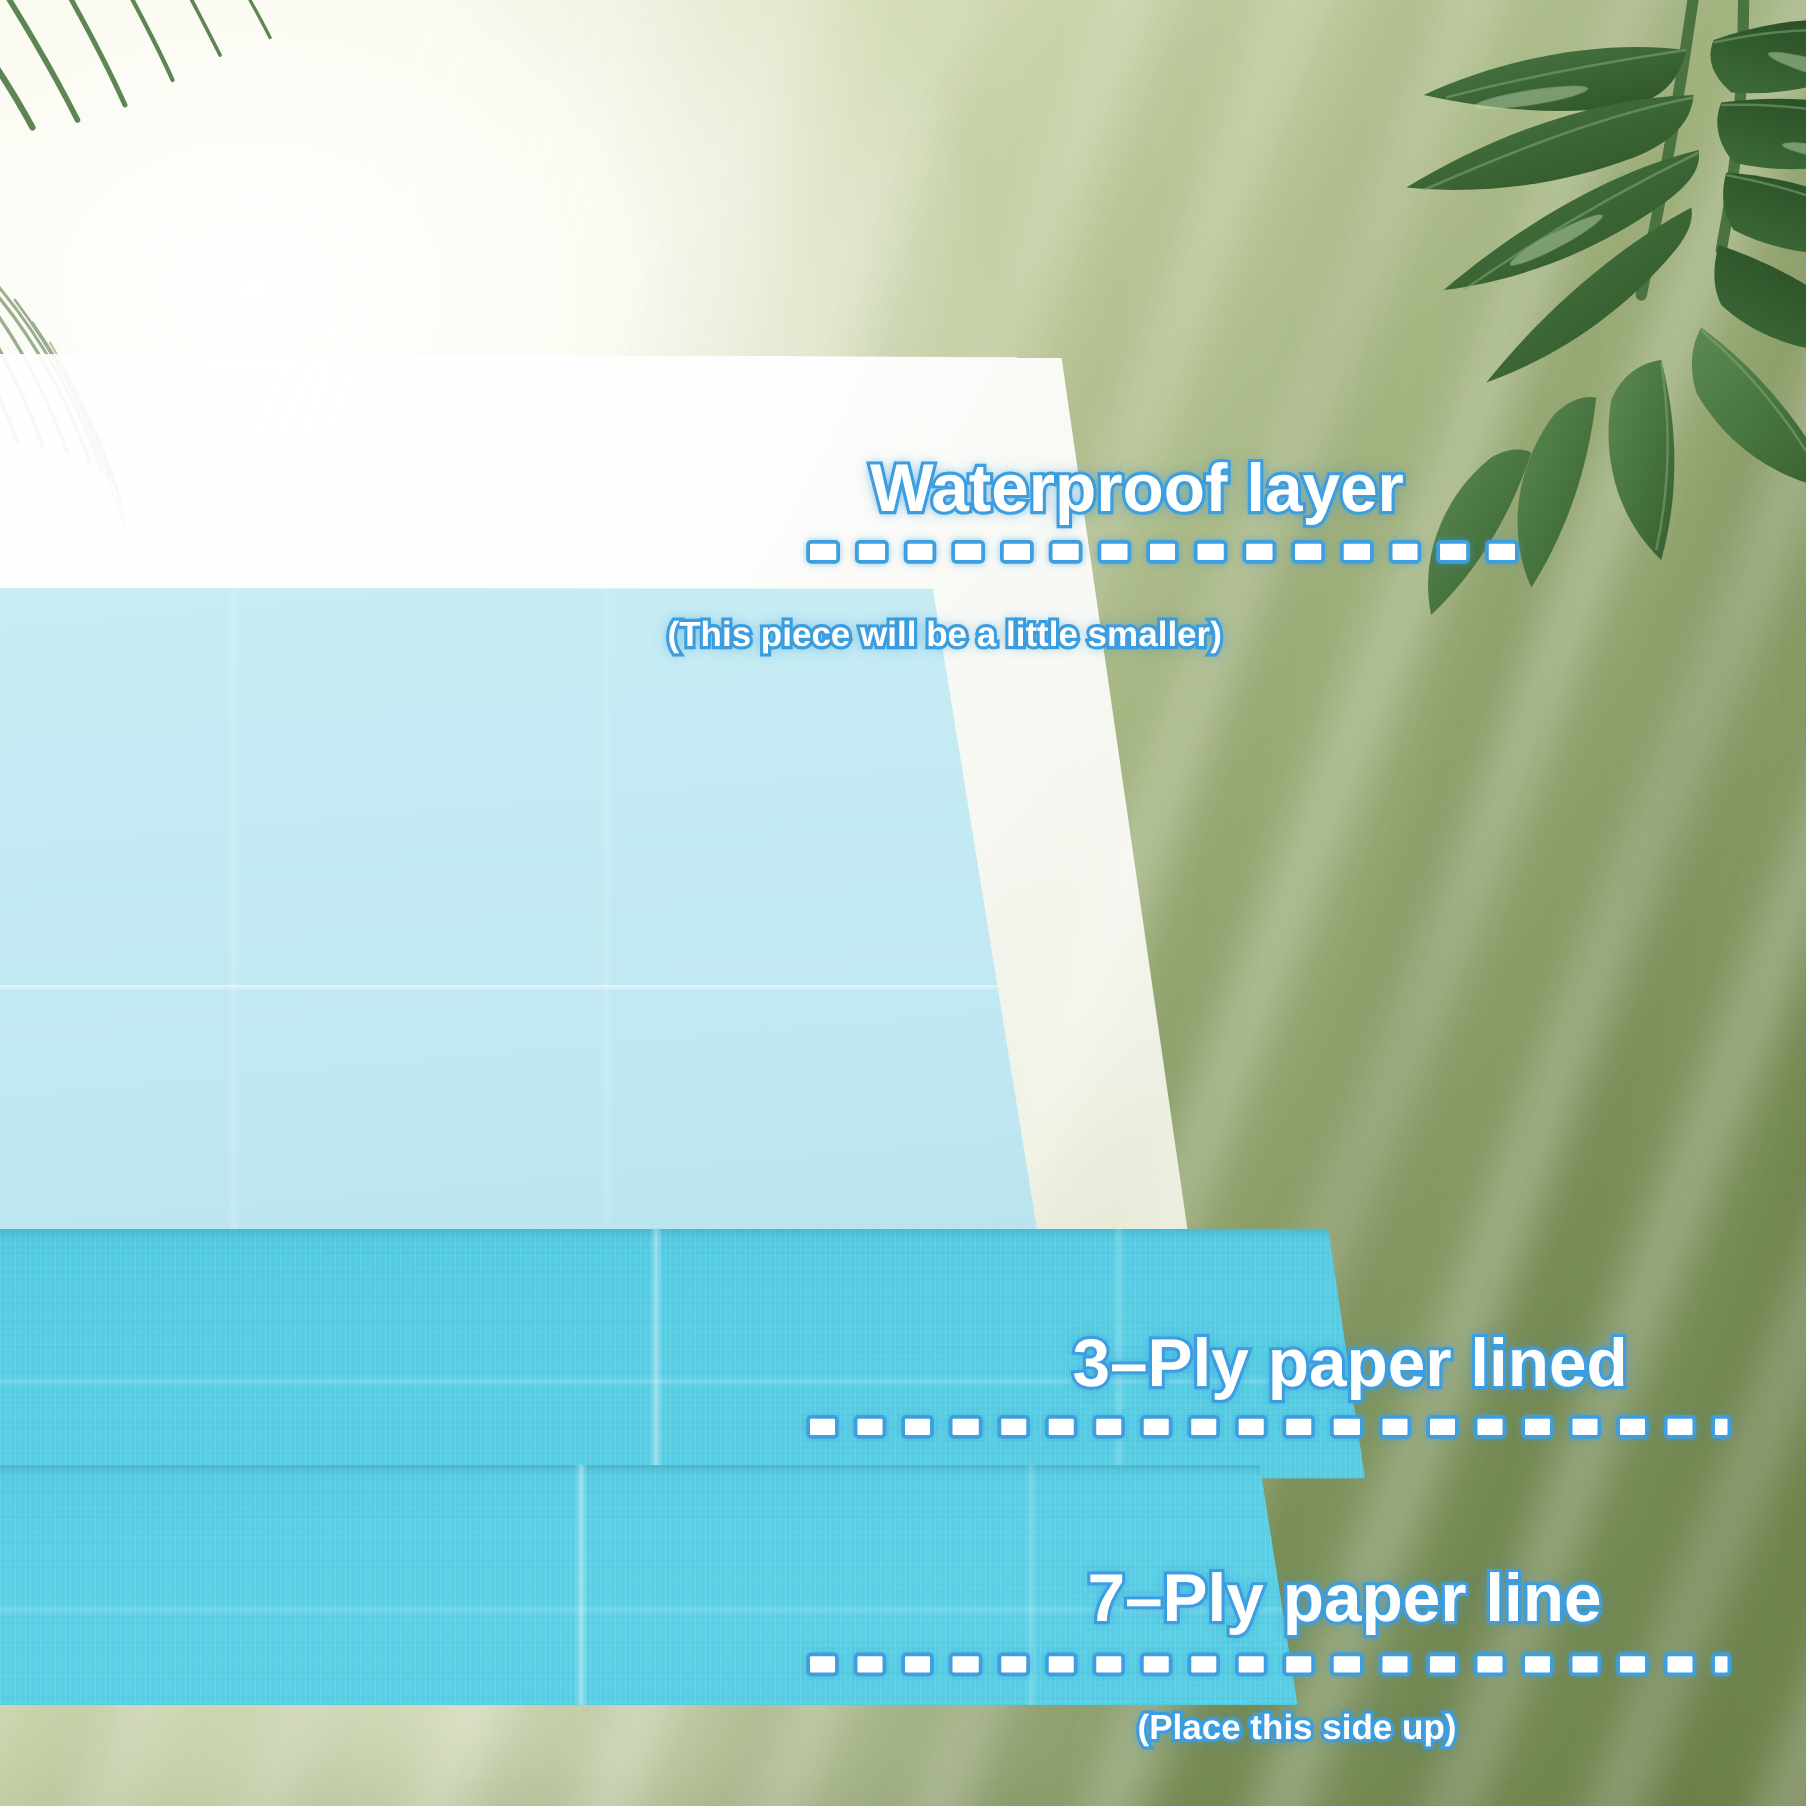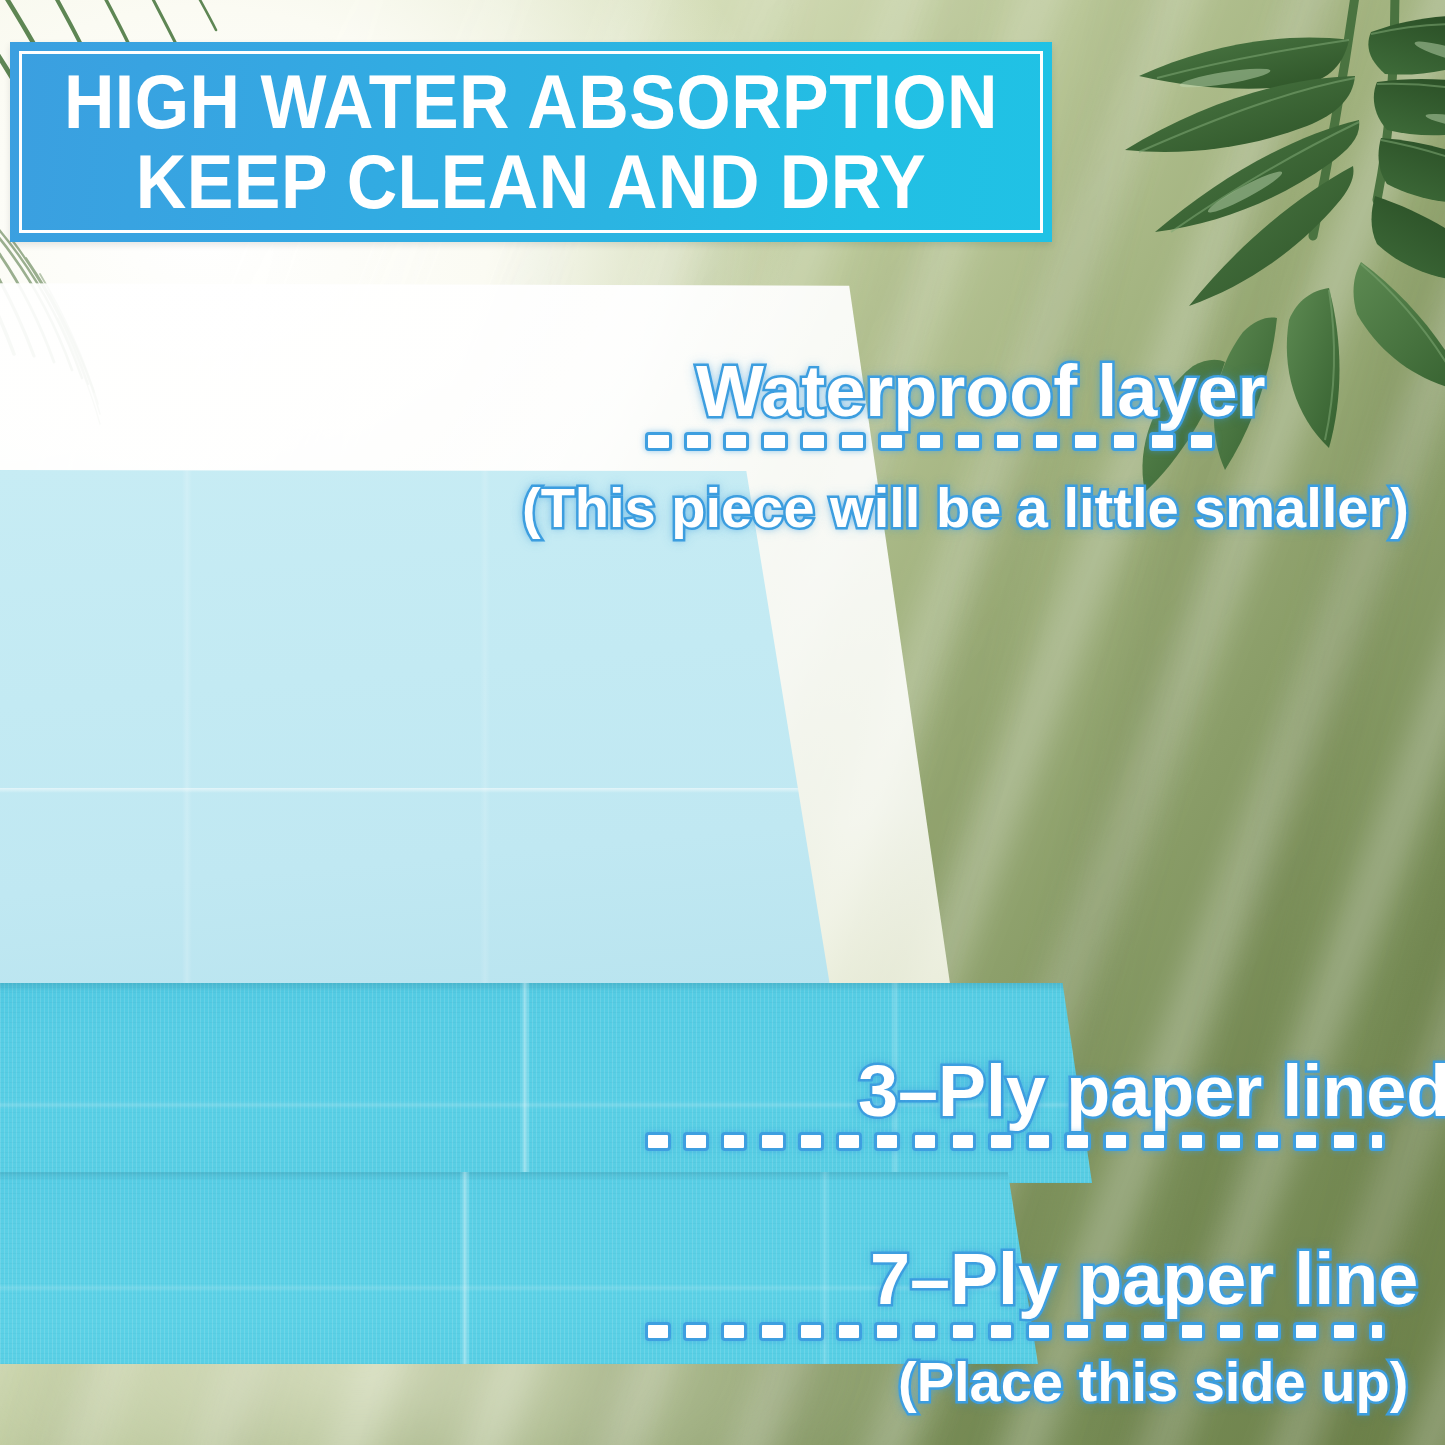--- a/index.html
+++ b/index.html
@@ -109,22 +109,22 @@
   .banner-text{position:absolute;left:0;right:0;top:50%;transform:translateY(-50%);
     text-align:center;color:#ffffff;font-weight:700;
     font-size:76px;line-height:80px;letter-spacing:.5px;
     transform-origin:center;}
   .banner-line{display:block;transform:scaleX(.92);}
 
   
   .label{position:absolute;color:#ffffff;font-weight:700;white-space:nowrap;
     -webkit-text-stroke:5px #3e9fe0;paint-order:stroke fill;
     text-shadow:0 0 7px rgba(62,159,224,.85), 0 0 14px rgba(62,159,224,.45);}
-  .lbl-big{font-size:72px;line-height:58px;}
-  .lbl-sm{font-size:56px;line-height:48px;}
+  .lbl-big{font-size:54px;line-height:58px;}
+  .lbl-sm{font-size:28px;line-height:48px;margin-left:12px;}
 
   
   .dashrow{position:absolute;display:flex;align-items:center;}
   .dash{height:13px;border:3px solid #3e9fe0;background:#ffffff;border-radius:4px;
     box-shadow:0 0 6px rgba(62,159,224,.55);}
 </style>
 </head>
 <body>
 
 <div id="stage">
@@ -241,27 +241,20 @@
   </div>
 
   <div class="sheet sheet-cy2">
     <div class="weave"></div>
     <div class="edge-shadow" style="top:0"></div>
     <div class="crease-v" style="left:500px"></div>
     <div class="crease-v" style="left:860px;opacity:.45"></div>
     <div class="crease-h" style="top:112px;opacity:.45"></div>
   </div>
 
-  <div class="banner">
-    <div class="banner-inner"></div>
-    <div class="banner-text">
-      <span class="banner-line">HIGH WATER ABSORPTION</span>
-      <span class="banner-line">KEEP CLEAN AND DRY</span>
-    </div>
-  </div>
 
   <div class="label lbl-big" style="left:696px;top:362px;">Waterproof layer</div>
 
   <div class="dashrow" style="left:645px;top:432px;width:570px;gap:12px;">
     <i class="dash" style="width:25px"></i>
       <i class="dash" style="width:25px"></i>
     <i class="dash" style="width:25px"></i>
       <i class="dash" style="width:25px"></i>
     <i class="dash" style="width:25px"></i>
       <i class="dash" style="width:25px"></i>

